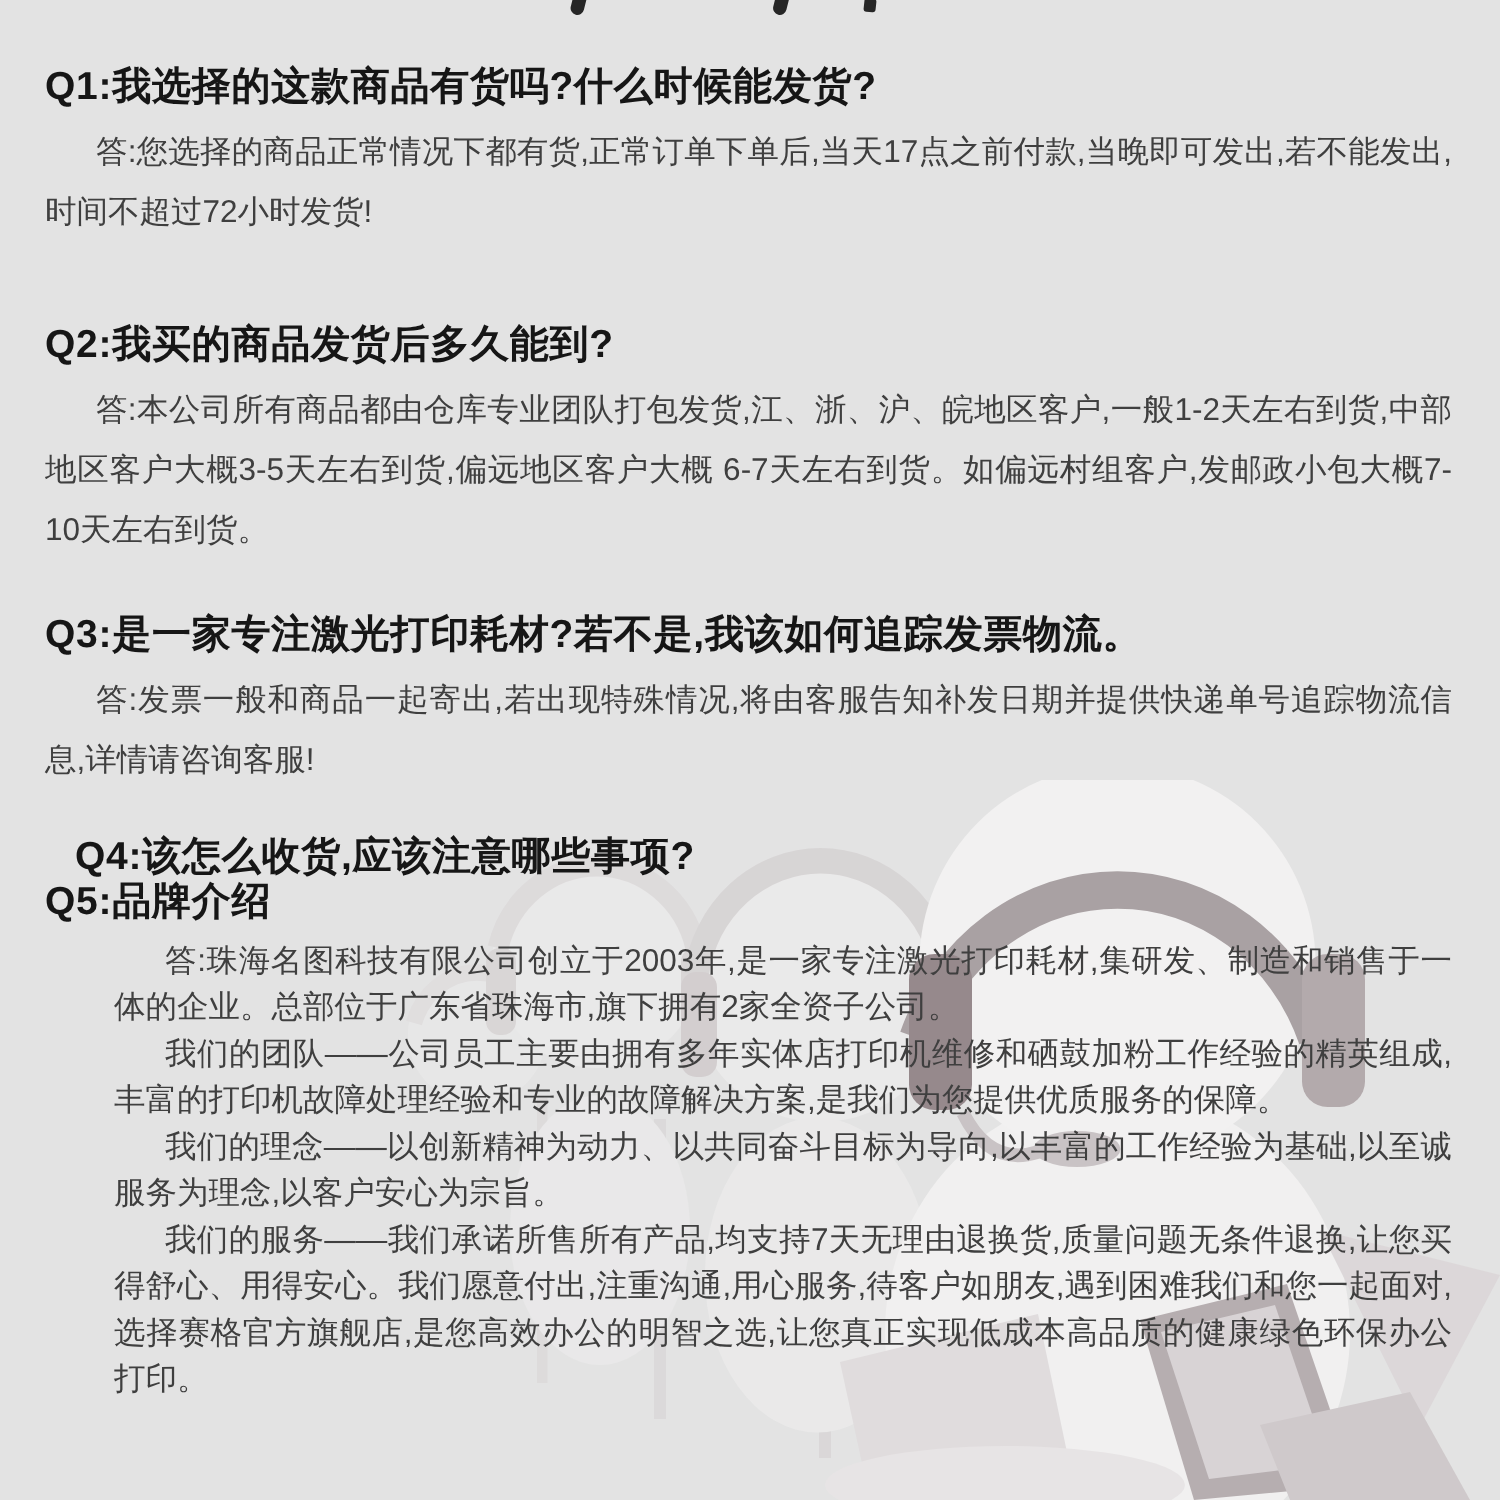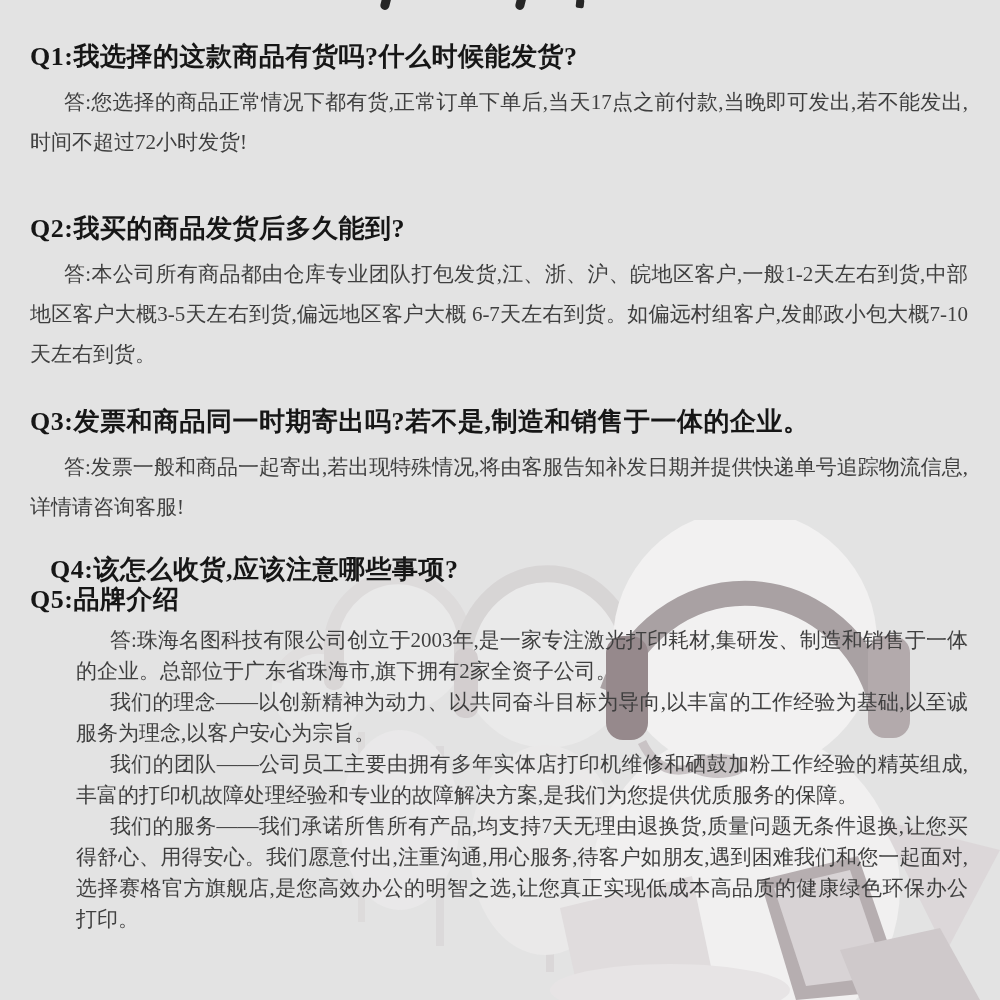--- a/index.html
+++ b/index.html
@@ -2,21 +2,21 @@
 <html><head>
 <meta charset="utf-8">
 <style>
   * { margin:0; padding:0; box-sizing:border-box; }
   html,body { background:#e3e3e3; }
   .page {
     position:relative;
     width:1000px; height:1000px;
     background:#e3e3e3;
     overflow:hidden;
-    font-family:Liberation Serif, serif;
+    font-family:Liberation Sans, sans-serif;
   }
   
   .top-frags { position:absolute; top:0; left:0; width:100%; height:14px; z-index:3; }
   .frag {
     position:absolute; top:-4px;
     width:9px; height:14px;
     background:#262626;
     border-radius:1px 1px 7px 7px;
     transform:rotate(14deg);
   }
@@ -113,30 +113,30 @@
       <h2 class="q">Q1:我选择的这款商品有货吗?什么时候能发货?</h2>
       <p class="a">答:您选择的商品正常情况下都有货,正常订单下单后,当天17点之前付款,当晚即可发出,若不能发出,时间不超过72小时发货!</p>
     </section>
 
     <section class="sec2">
       <h2 class="q">Q2:我买的商品发货后多久能到?</h2>
       <p class="a">答:本公司所有商品都由仓库专业团队打包发货,江、浙、沪、皖地区客户,一般1-2天左右到货,中部地区客户大概3-5天左右到货,偏远地区客户大概 6-7天左右到货。如偏远村组客户,发邮政小包大概7-10天左右到货。</p>
     </section>
 
     <section class="sec3">
-      <h2 class="q">Q3:发票和商品同一时期寄出吗?若不是,制造和销售于一体的企业。</h2>
+      <h2 class="q">Q3:是一家专注激光打印耗材?若不是,我该如何追踪发票物流。</h2>
       <p class="a">答:发票一般和商品一起寄出,若出现特殊情况,将由客服告知补发日期并提供快递单号追踪物流信息,详情请咨询客服!</p>
     </section>
 
     <section class="sec4">
       <h2 class="q">Q4:该怎么收货,应该注意哪些事项?</h2>
     </section>
 
     <section class="sec5">
       <h2 class="q">Q5:品牌介绍</h2>
       <p class="a">答:珠海名图科技有限公司创立于2003年,是一家专注激光打印耗材,集研发、制造和销售于一体的企业。总部位于广东省珠海市,旗下拥有2家全资子公司。</p>
+      <p class="a">我们的团队——公司员工主要由拥有多年实体店打印机维修和硒鼓加粉工作经验的精英组成,丰富的打印机故障处理经验和专业的故障解决方案,是我们为您提供优质服务的保障。</p>
       <p class="a">我们的理念——以创新精神为动力、以共同奋斗目标为导向,以丰富的工作经验为基础,以至诚服务为理念,以客户安心为宗旨。</p>
-      <p class="a">我们的团队——公司员工主要由拥有多年实体店打印机维修和硒鼓加粉工作经验的精英组成,丰富的打印机故障处理经验和专业的故障解决方案,是我们为您提供优质服务的保障。</p>
       <p class="a">我们的服务——我们承诺所售所有产品,均支持7天无理由退换货,质量问题无条件退换,让您买得舒心、用得安心。我们愿意付出,注重沟通,用心服务,待客户如朋友,遇到困难我们和您一起面对,选择赛格官方旗舰店,是您高效办公的明智之选,让您真正实现低成本高品质的健康绿色环保办公打印。</p>
     </section>
 
   </div>
 </div>
 
 </body></html>

